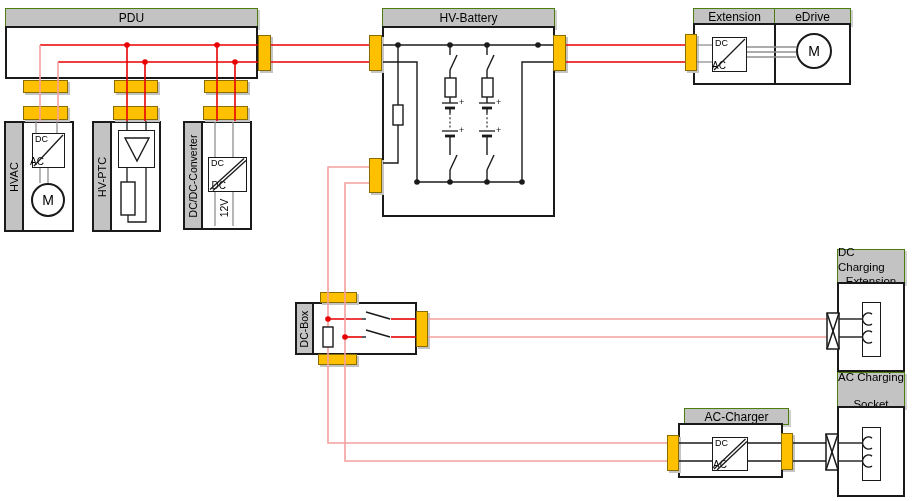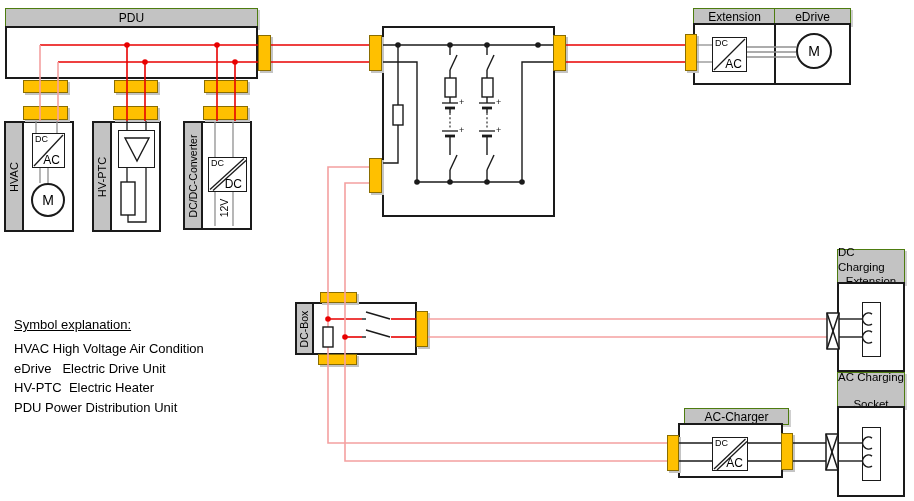--- a/index.html
+++ b/index.html
@@ -9,21 +9,21 @@
   .titlebar{background:#c3c3c3;border:1px solid #4d7c0f;display:flex;align-items:center;
             justify-content:center;font-size:12px;box-shadow:2px 2px 0 #cfcfcf;}
   .titlebar.small{font-size:11.5px;}
   .body-box{background:#fff;border:2px solid #1a1a1a;}
   .vstrip{position:absolute;left:0;top:0;bottom:0;background:#c3c3c3;border-right:2px solid #1a1a1a;
           display:flex;align-items:center;justify-content:center;}
   .vlabel{transform:rotate(-90deg);white-space:nowrap;font-size:11px;}
   .conn{background:#ffc000;border:1px solid #8a6d00;box-shadow:2px 2px 0 #c4c4c4;}
   .symbox{background:#fff;border:1.5px solid #1a1a1a;}
   .symbox .tl{position:absolute;top:0px;left:2px;font-size:9px;}
-  .symbox .br{position:absolute;bottom:0px;right:4px;font-size:12px;}
+  .symbox .br{position:absolute;bottom:0px;right:20px;font-size:10px;}
   .motor{background:#fff;border:2px solid #1a1a1a;border-radius:50%;display:flex;
          align-items:center;justify-content:center;font-size:14px;}
   .two-line{flex-direction:column;line-height:1.3;padding-top:1px;}
   .legend{position:absolute;left:14px;top:317px;font-size:13px;}
   .legend .head{text-decoration:underline;margin-bottom:7px;}
   .legend .entry{white-space:pre;line-height:19.5px;}
   svg{position:absolute;left:0;top:0;}
   svg text{font-family:"Liberation Sans",sans-serif;}
   .z1{z-index:1}.z2{z-index:2}.z3{z-index:3}.z4{z-index:4}
 </style>
@@ -48,20 +48,23 @@
       <span class="vlabel">HV-PTC</span>
     </div>
   </div>
 
   <div class="abs body-box z1" style="left:183px;top:121px;width:69px;height:109px;">
     <div class="vstrip" style="width:16px;">
       <span class="vlabel" style="font-size:10.5px;">DC/DC-Converter</span>
     </div>
   </div>
 
+  <div class="abs titlebar z1" style="left:382px;top:8px;width:173px;height:20px;">
+      <span>HV-Battery</span>
+    </div>
   <div class="abs body-box z1" style="left:382px;top:26px;width:173px;height:191px;"></div>
 
   <div class="abs titlebar z1" style="left:693px;top:8px;width:83px;height:17px;">
       <span>Extension</span>
     </div>
   <div class="abs body-box z1" style="left:693px;top:23px;width:83px;height:62px;"></div>
   <div class="abs titlebar z1" style="left:774px;top:8px;width:77px;height:17px;">
       <span>eDrive</span>
     </div>
   <div class="abs body-box z1" style="left:774px;top:23px;width:77px;height:62px;"></div>
@@ -82,27 +85,20 @@
     <div>Extension</div>
   </div>
   <div class="abs body-box z1" style="left:837px;top:282px;width:68px;height:90px;"></div>
 
   <div class="abs titlebar small two-line z1" style="left:837px;top:372px;width:68px;height:36px;gap:12px;">
     <div>AC Charging</div>
     <div>Socket</div>
   </div>
   <div class="abs body-box z1" style="left:837px;top:406px;width:68px;height:91px;"></div>
 
-  <div class="legend z1">
-    <div class="head">Symbol explanation:</div>
-    <div class="entry">HVAC High Voltage Air Condition</div>
-    <div class="entry">eDrive   Electric Drive Unit</div>
-    <div class="entry">HV-PTC  Electric Heater</div>
-    <div class="entry">PDU Power Distribution Unit</div>
-  </div>
 
   <svg class="z2" width="914" height="501" viewBox="0 0 914 501">
     <g stroke="#909090" stroke-width="1.3">
       <path d="M215 121 V226"></path>
         <path d="M233 121 V226"></path>
     </g>
   </svg>
 
   <div class="abs symbox z3" style="left:32px;top:133px;width:33px;height:35px;">
     <span class="tl">DC</span>

